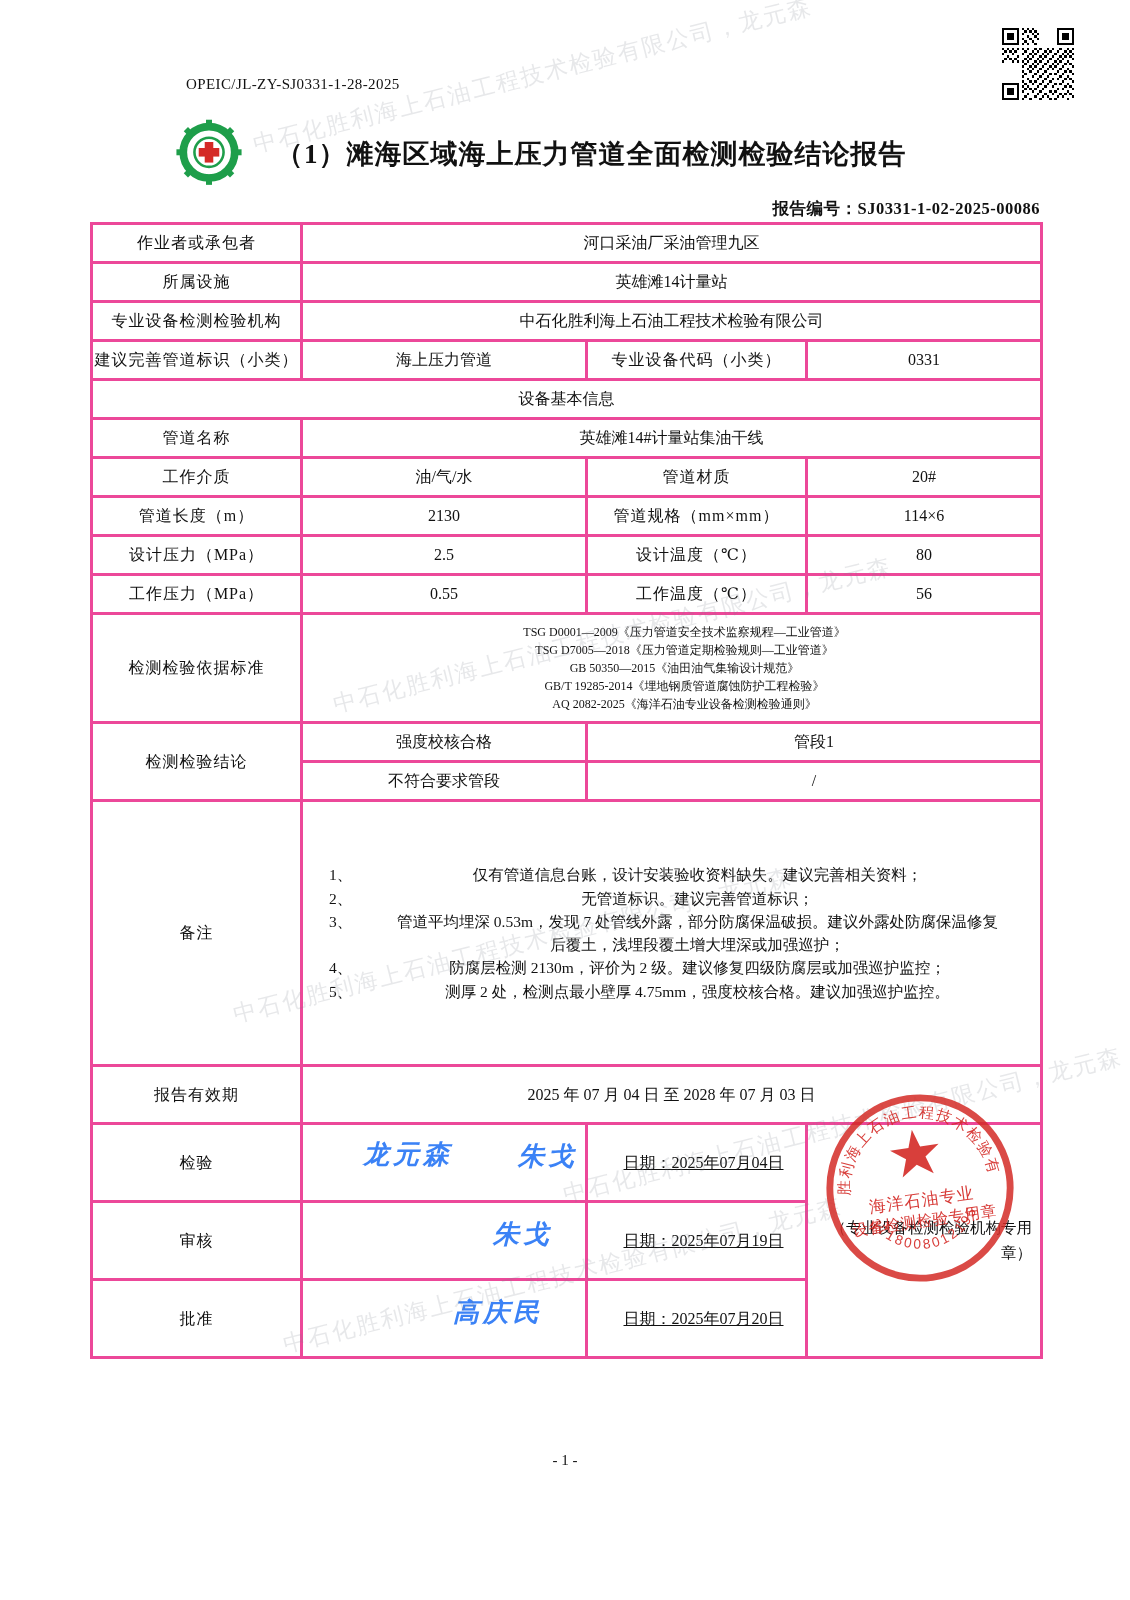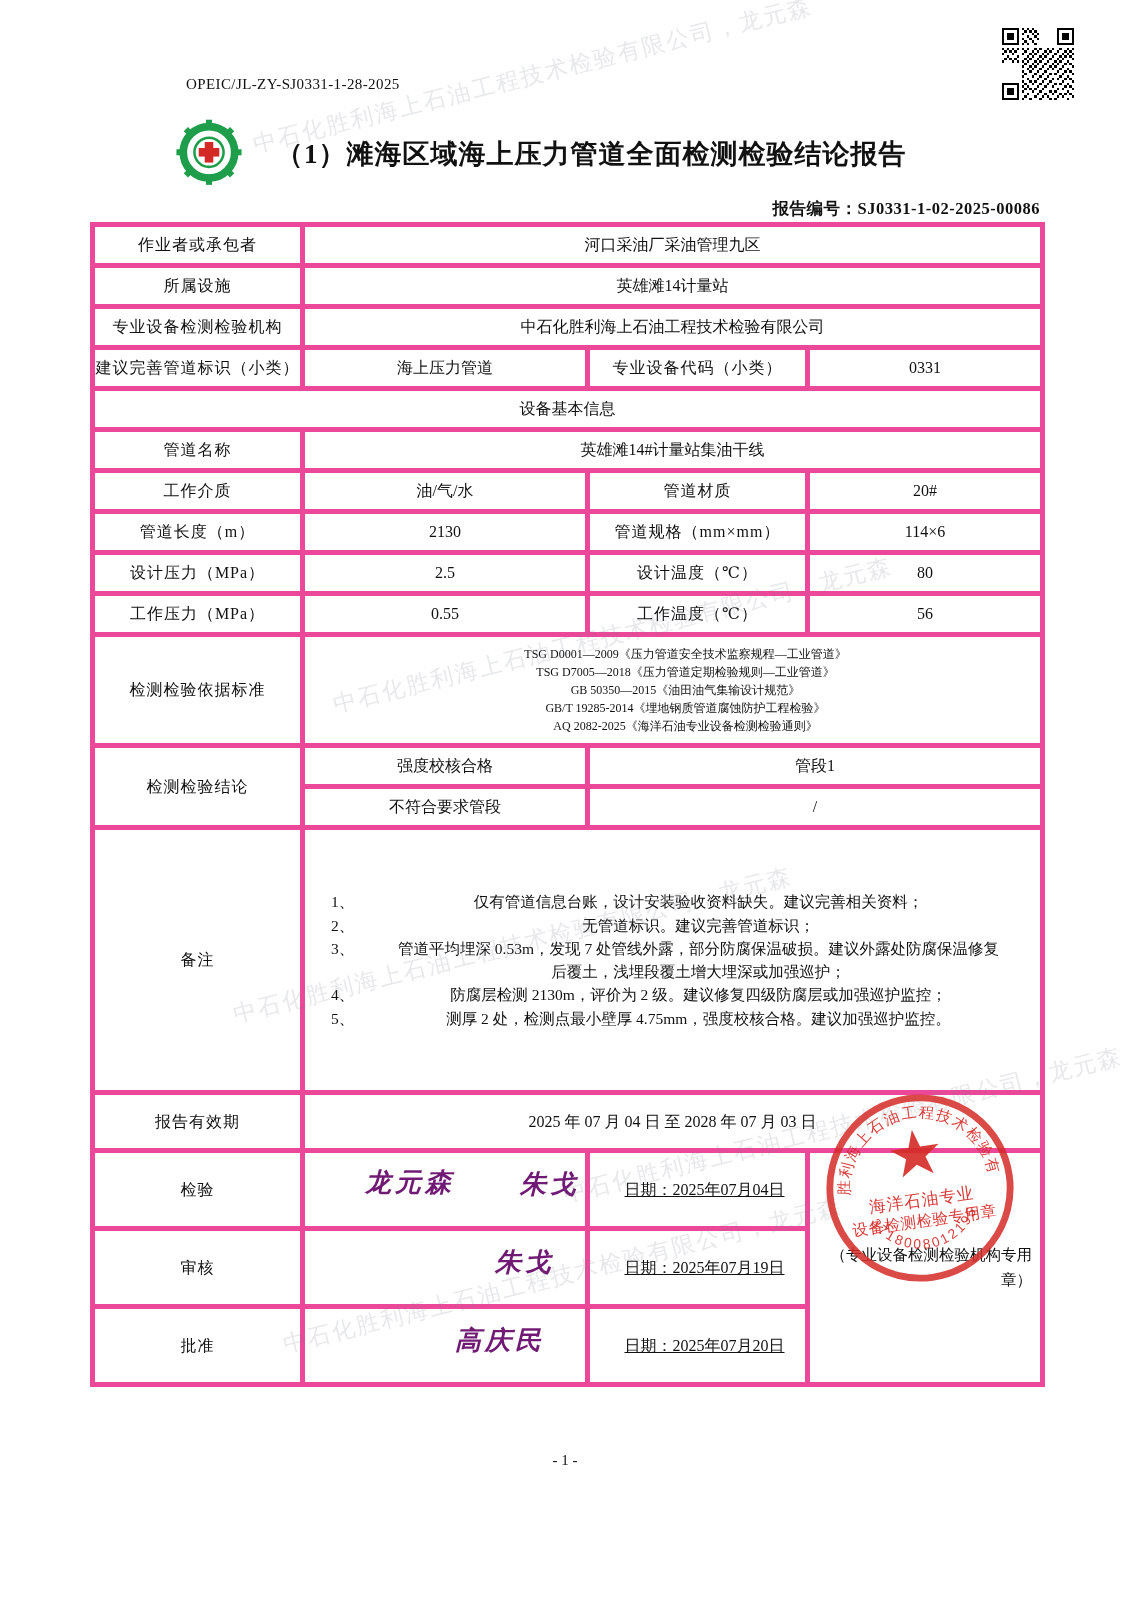--- a/index.html
+++ b/index.html
@@ -84,21 +84,21 @@
     left: 90px;
     top: 222px;
     width: 950px;
     border-collapse: collapse;
     table-layout: fixed;
     font-size: 16px;
     background: transparent;
     z-index: 2;
   }
   table.main td {
-    border: 5px solid #ec4899;
+    border: 3px solid #ec4899;
     padding: 0;
     text-align: center;
     vertical-align: middle;
     height: 36px;
     line-height: 1.5;
   }
   .lbl { letter-spacing: 1px; }
   .num { font-family: "Liberation Serif", serif; }
   td.tall { height: 46px; }
 
@@ -116,21 +116,21 @@
     font-size: 15.5px;
   }
   .remark .ln { display: block; text-indent: 0; padding-left: 40px; position: relative; }
   .remark .ln .idx { position: absolute; left: 0; }
   .remark .ln.cont { padding-left: 40px; }
 
   
   .sig {
     font-family: "Liberation Serif", cursive, serif;
     font-size: 26px;
-    color: #701a75;
+    color: #3b82f6;
     font-style: italic;
     letter-spacing: 4px;
     font-weight: bold;
   }
   .sig-cell { position: relative; }
   .sig-a { position:absolute; left: 60px; top: 10px; }
   .sig-b { position:absolute; left: 215px; top: 12px; }
   .sig-c { position:absolute; left: 190px; top: 12px; }
   .sig-d { position:absolute; left: 150px; top: 12px; }
   .datecell { text-align: left; padding-left: 14px !important; text-decoration: underline; }

